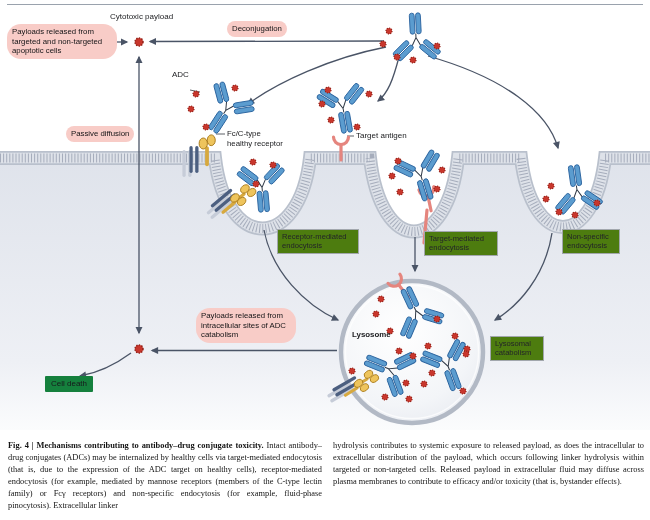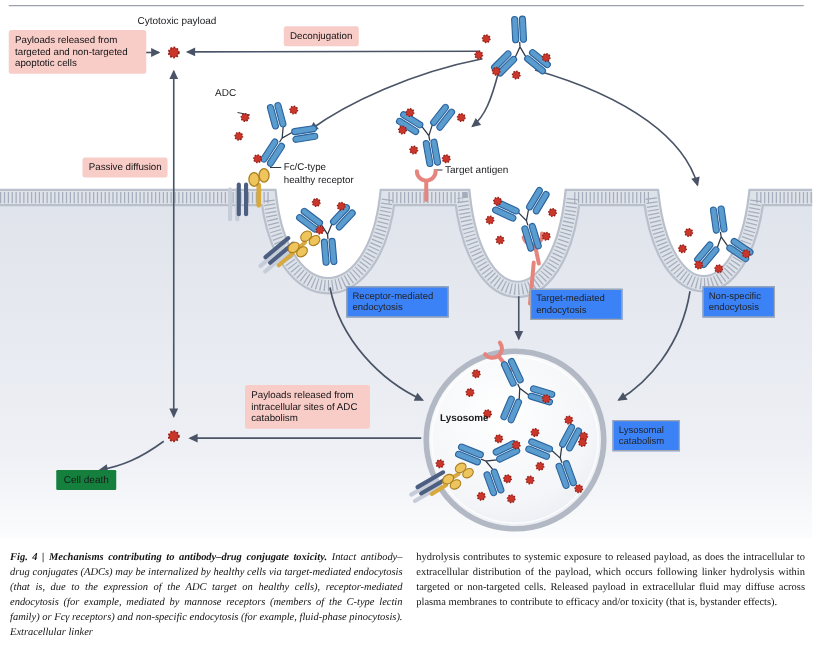--- a/index.html
+++ b/index.html
@@ -2,43 +2,43 @@
 <html><head>
 <meta charset="utf-8">
 <style>
   html,body{margin:0;padding:0;background:#ffffff;}
   #fig{position:relative;width:650px;height:520px;background:#fff;overflow:hidden;
        font-family:"Liberation Sans",sans-serif;}
   #diagram{position:absolute;left:0;top:0;}
   .lbl{position:absolute;font-size:7.8px;line-height:9.6px;color:#1a1b1e;}
   .plain{background:transparent;}
   .bold{font-weight:bold;font-size:7.9px;}
-  .pink{background:#f8ccc7;padding:3px 5px;border-radius:2px;color:#141416;}
-  .whitebox{background:#3b82f6;border:1px solid #a2a7ad;padding:2px 4px;color:#232428;
+  .pink{background:#f8ccc7;padding:3px 5px;border-radius:14px;color:#141416;}
+  .whitebox{background:#4d7c0f;border:1px solid #a2a7ad;padding:2px 4px;color:#232428;
             font-size:7.6px;line-height:9.4px;}
   .graybox{background:#15803d;padding:3px 6px;border-radius:1px;color:#17181c;font-size:8px;}
   .w-apop{left:7px;top:24px;width:100px;}
   .w-deconj{left:227px;top:21px;}
   .w-passive{left:66px;top:126px;}
   .w-intra{left:196px;top:308px;width:90px;}
   .w-cyto{left:110px;top:12px;font-size:8px;}
   .w-adc{left:172px;top:70px;font-size:8px;}
   .w-lectin{left:227px;top:129px;width:60px;}
   .w-antigen{left:356px;top:131px;font-size:8px;}
   .w-healthy{left:27px;top:175px;width:98px;}
   .w-recmed{left:277px;top:229px;width:72px;}
   .w-tgtmed{left:424px;top:231px;width:64px;}
   .w-nonspec{left:562px;top:229px;width:48px;}
   .w-lyso{left:352px;top:330px;}
   .w-lysocat{left:490px;top:336px;width:44px;}
   .w-death{left:45px;top:376px;}
   #caption{position:absolute;left:8px;top:440px;width:636px;display:flex;gap:11px;
            font-family:"Liberation Serif",serif;font-size:8.4px;line-height:12.1px;
            color:#141414;text-align:justify;}
-  #caption .col{width:314px;font-style:italic;}
+  #caption .col{width:314px;}
   #caption .col2{width:311px;font-family:Liberation Serif, serif;}
   #caption strong{font-weight:bold;}
 </style>
 </head>
 <body>
 
 <div id="fig">
 
   <svg id="diagram" width="650" height="436" viewBox="0 0 650 436">
     <defs>

